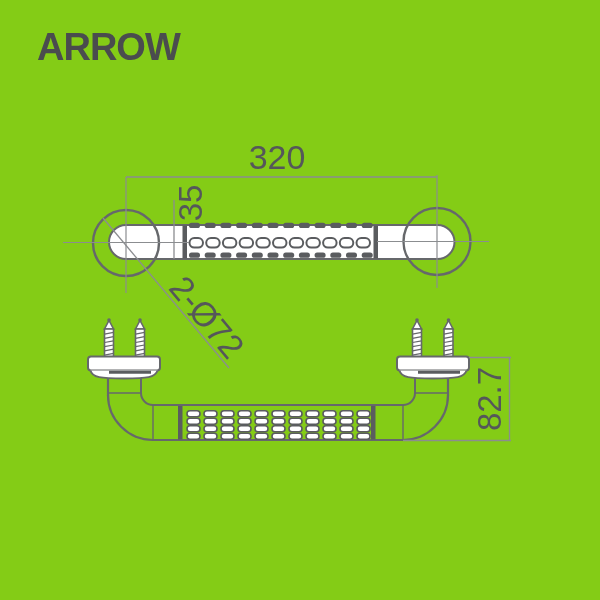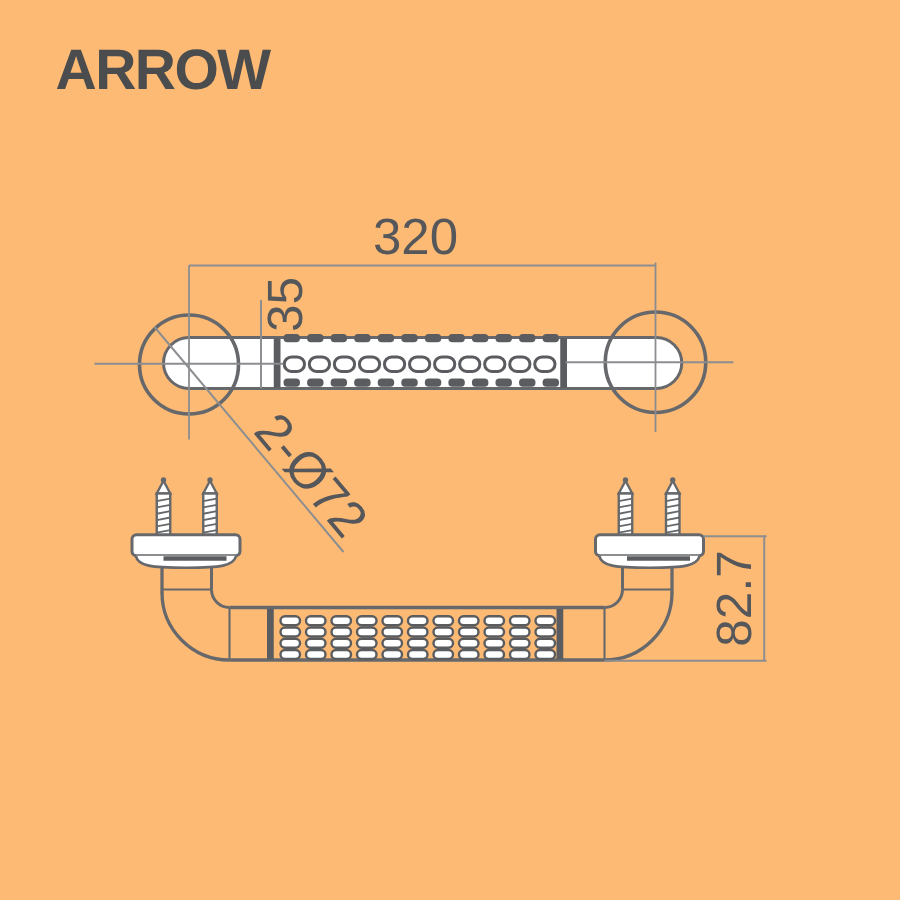--- a/index.html
+++ b/index.html
@@ -1,16 +1,16 @@
 <!DOCTYPE html>
 <html><head>
 <meta charset="utf-8">
 <style>
   html,body{margin:0;padding:0;background:#fff;}
-  .canvas{position:relative;width:600px;height:600px;background:#fdba74;overflow:hidden;
+  .canvas{position:relative;width:600px;height:600px;background:#84cc16;overflow:hidden;
           font-family:"Liberation Sans",sans-serif;}
   .brand{position:absolute;left:37px;top:26px;font-size:38px;font-weight:bold;
          letter-spacing:-1px;color:#4a4c4e;}
   svg{position:absolute;left:0;top:0;}
   svg text{font-family:"Liberation Sans",sans-serif;fill:#55575a;}
 </style>
 </head>
 <body>
 
 <div class="canvas">

